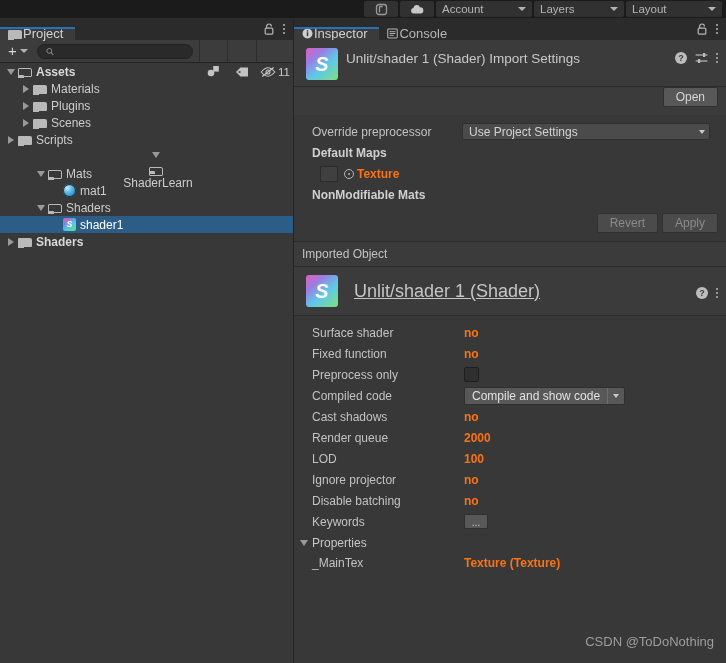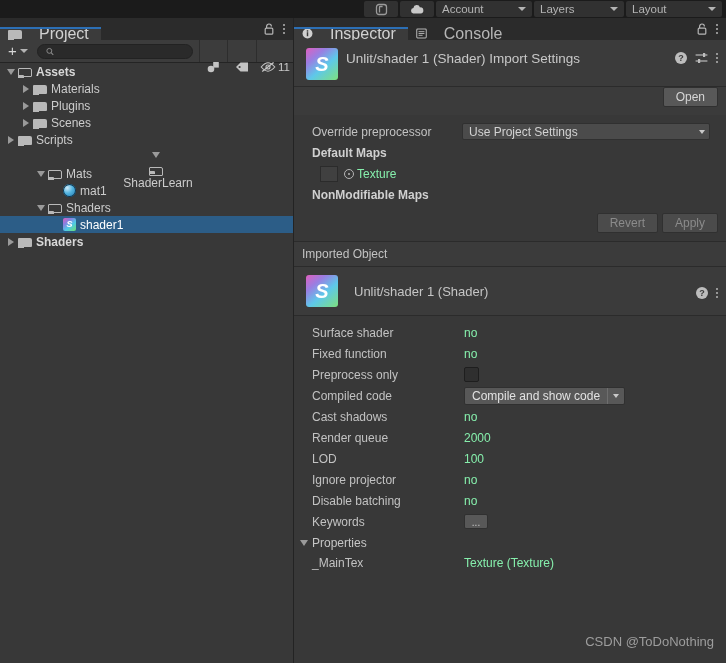--- a/index.html
+++ b/index.html
@@ -48,22 +48,22 @@
     position: absolute; left: 0; top: 18px; width: 294px; height: 645px;
     background: #383838;
     border-right: 1px solid #232323;
     box-sizing: border-box;
   }
   .panel-tabbar {
     height: 22px; background: #2b2b2b;
     display: flex; align-items: stretch; position: relative;
   }
   .tab {
-    display: flex; align-items: center; gap: 17px;
-    padding: 0 12px 0 8px; font-size: 16px; color: #b6b6b6;
+    display: flex; align-items: center; gap: 1px;
+    padding: 0 12px 0 8px; font-size: 13px; color: #b6b6b6;
     position: relative;
     margin-top: 9px;
   }
   .tab.active { background: #3b3b3b; color: #d2d2d2; }
   .tab.active::before {
     content: ""; position: absolute; left: 0; right: 0; top: 0; height: 2px;
     background: #2c6fb5;
   }
   .tabbar-spacer { flex: 1 1 auto; }
   .tabbar-btns {
@@ -90,21 +90,21 @@
   }
   .search-input {
     background: transparent; border: 0; outline: none;
     color: #c8c8c8; font-size: 11px; width: 100%;
     font-family: "Liberation Sans", sans-serif;
   }
   .tool-sep {
     width: 1px; height: 22px; background: #2d2d2d;
   }
   .tool-btn {
-    width: 32px; height: 22px; display: flex; align-items: center;
+    width: 32px; height: 22px; display: flex; align-items: flex-end;
     justify-content: center; gap: 1px; margin-top: 32px;
   }
   .tool-btn.count { width: 42px; gap: 2px; color: #c8c8c8; font-size: 11.5px;}
 
   
   .tree { background: #383838; height: 601px; overflow: hidden; }
   .tree-row {
     height: 17px; display: flex; align-items: center;
     font-size: 12px; color: #cccccc; padding-left: 4px;
     white-space: nowrap;
@@ -191,21 +191,21 @@
   }
   .btn.disabled { background: #4b4b4b; color: #8b8b8b; }
 
   .section-body { background: #383838; padding: 6px 0 4px 0; }
   .row {
     display: flex; align-items: center; min-height: 19px;
     padding: 1px 8px 1px 18px; font-size: 12px;
   }
   .row .lbl { width: 150px; color: #c2c2c2; flex: 0 0 150px; }
   .row .lbl.bold { font-weight: bold; color: #d0d0d0; }
-  .row .val { color: #86efac; }
+  .row .val { color: #f97316; font-weight: bold; }
   .dropdown {
     background: #4b4b4b; border: 1px solid #303030; border-radius: 2px;
     height: 17px; display: flex; align-items: center;
     justify-content: space-between; padding: 0 4px 0 6px;
     color: #d2d2d2; font-size: 12px; box-sizing: border-box;
   }
   .dropdown.wide { width: 248px; gap: 48px; }
   .caret-sm {
     width: 0; height: 0; border-left: 3.5px solid transparent;
     border-right: 3.5px solid transparent; border-top: 4px solid #c9c9c9;
@@ -229,21 +229,21 @@
 
   .imported-bar {
     background: #3b3b3b; border-top: 1px solid #2b2b2b;
     border-bottom: 1px solid #2b2b2b;
     padding: 5px 8px; font-size: 12px; color: #c2c2c2;
   }
   .imported-obj-hdr {
     display: flex; align-items: center; background: #3b3b3b;
     padding: 8px 8px 8px 8px; border-bottom: 1px solid #2b2b2b;
   }
-  .imported-obj-hdr .ttl { flex: 1 1 auto; font-size: 13px; color: #c5c5c5; margin-left: 8px;}
+  .imported-obj-hdr .ttl { flex: 1 1 auto; font-size: 18px; color: #c5c5c5; margin-left: 8px; text-decoration: underline;}
   .props-list { padding-top: 6px; }
   .row.prop .lbl { flex: 0 0 152px; width: 152px; }
   .split-btn {
     display: flex; align-items: stretch;
     background: #585858; border: 1px solid #303030; border-radius: 2px;
     height: 18px; box-sizing: border-box;
   }
   .split-btn .sb-main {
     display: flex; align-items: center; padding: 4px 7px; color: #e2e2e2; font-size: 12px;
   }
@@ -541,21 +541,21 @@
 
       <div class="row" style="padding-left:26px;">
         <span class="texture-swatch"></span>
         <span class="obj-sel-icon">
             <i></i>
           </span>
         <span class="val">Texture</span>
       </div>
 
       <div class="row">
-        <span class="lbl bold">NonModifiable Maps</span>
+        <span class="lbl bold">NonModifiable Mats</span>
       </div>
 
       <div class="btn-row">
         <button class="btn disabled">Revert</button>
         <button class="btn disabled">Apply</button>
       </div>
     </div>
 
     <div class="imported-bar">Imported Object</div>
 

